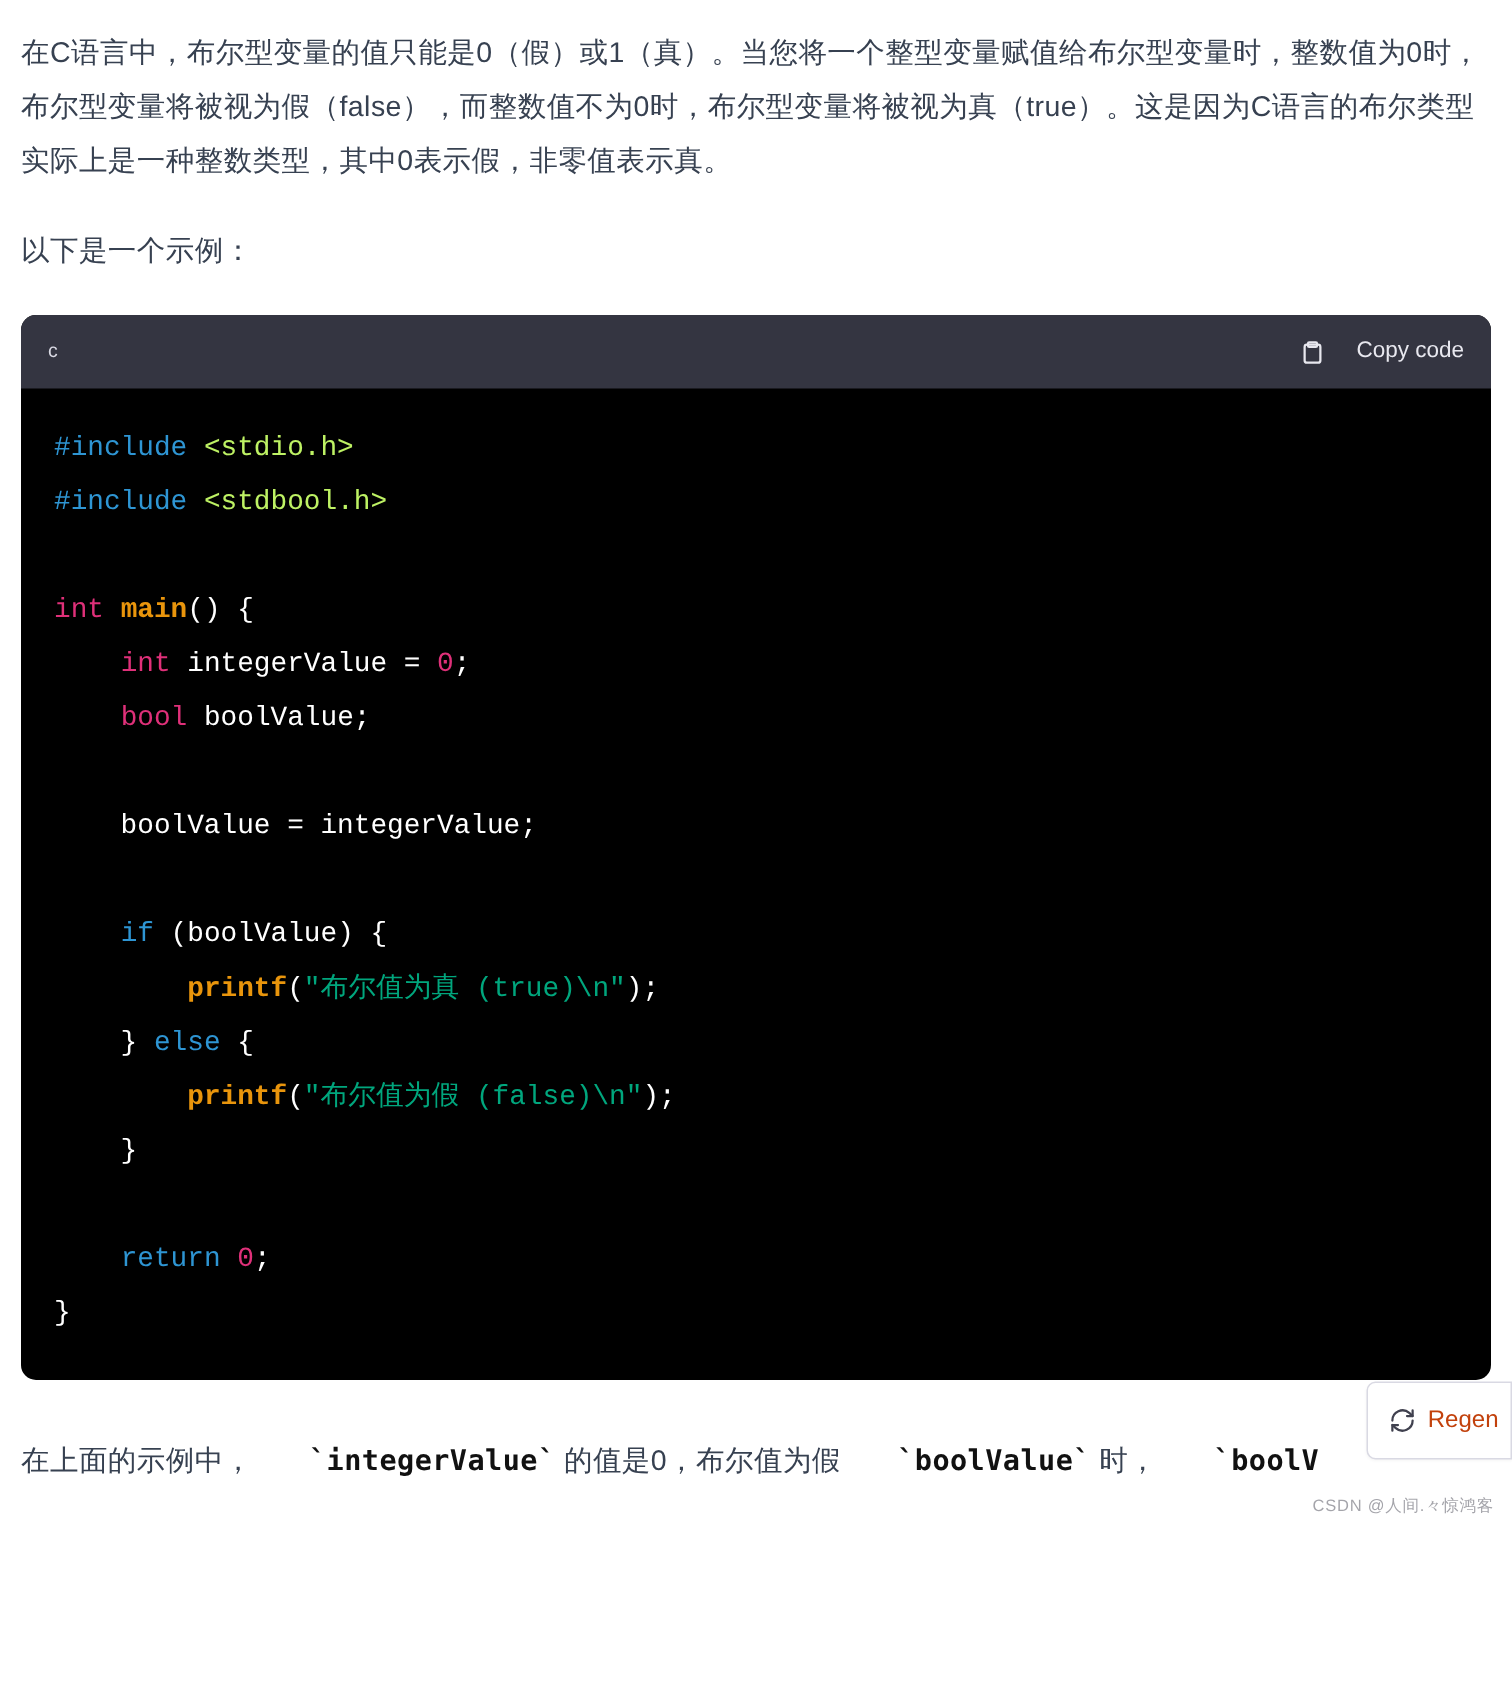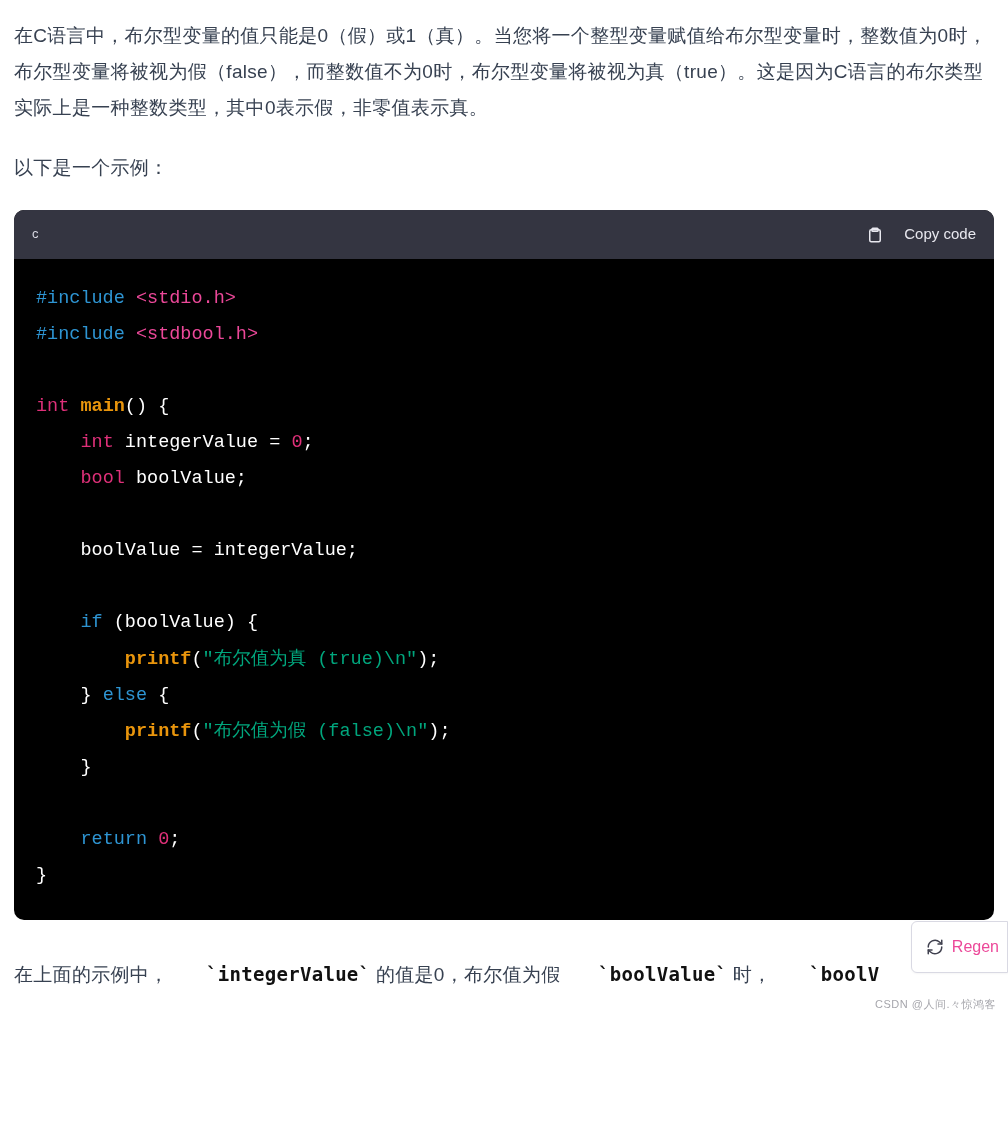--- a/index.html
+++ b/index.html
@@ -47,21 +47,21 @@
   pre {
     padding: 22px 22px 26px 22px;
     font-family: "SFMono-Regular", Consolas, "Liberation Mono", Menlo, monospace;
     font-size: 18.5px;
     line-height: 1.95;
     color: #ffffff;
     white-space: pre;
     overflow-x: auto;
   }
   .tok-pre   { color: #2e95d3; }   
-  .tok-hdr   { color: #ec4899; }   
+  .tok-hdr   { color: #bef264; }   
   .tok-key   { color: #2e95d3; }   
   .tok-type  { color: #e9950c; font-weight: bold; }   
   .tok-kw2   { color: #df3079; }   
   .tok-num   { color: #df3079; }
   .tok-str   { color: #00a67d; }
   .tok-plain { color: #ffffff; }
   .inline-code {
     font-family: "SFMono-Regular", Consolas, Menlo, monospace;
     font-weight: 700;
     color: #111;
@@ -80,21 +80,21 @@
     position: absolute;
     right: 0;
     bottom: 44px;
     display: flex;
     align-items: center;
     gap: 8px;
     border: 1px solid #d9d9e3;
     border-radius: 6px 0 0 6px;
     padding: 10px 8px 10px 14px;
     background: #fff;
-    color: #ec4899;
+    color: #c2410c;
     font-size: 16px;
     cursor: pointer;
     box-shadow: 0 1px 2px rgba(0,0,0,0.04);
   }
   .regen-btn svg { width: 18px; height: 18px; stroke: #40414f; fill: none; }
 </style>
 </head>
 <body>
 
 <p class="para">在C语言中，布尔型变量的值只能是0（假）或1（真）。当您将一个整型变量赋值给布尔型变量时，整数值为0时，布尔型变量将被视为假（false），而整数值不为0时，布尔型变量将被视为真（true）。这是因为C语言的布尔类型实际上是一种整数类型，其中0表示假，非零值表示真。</p>

